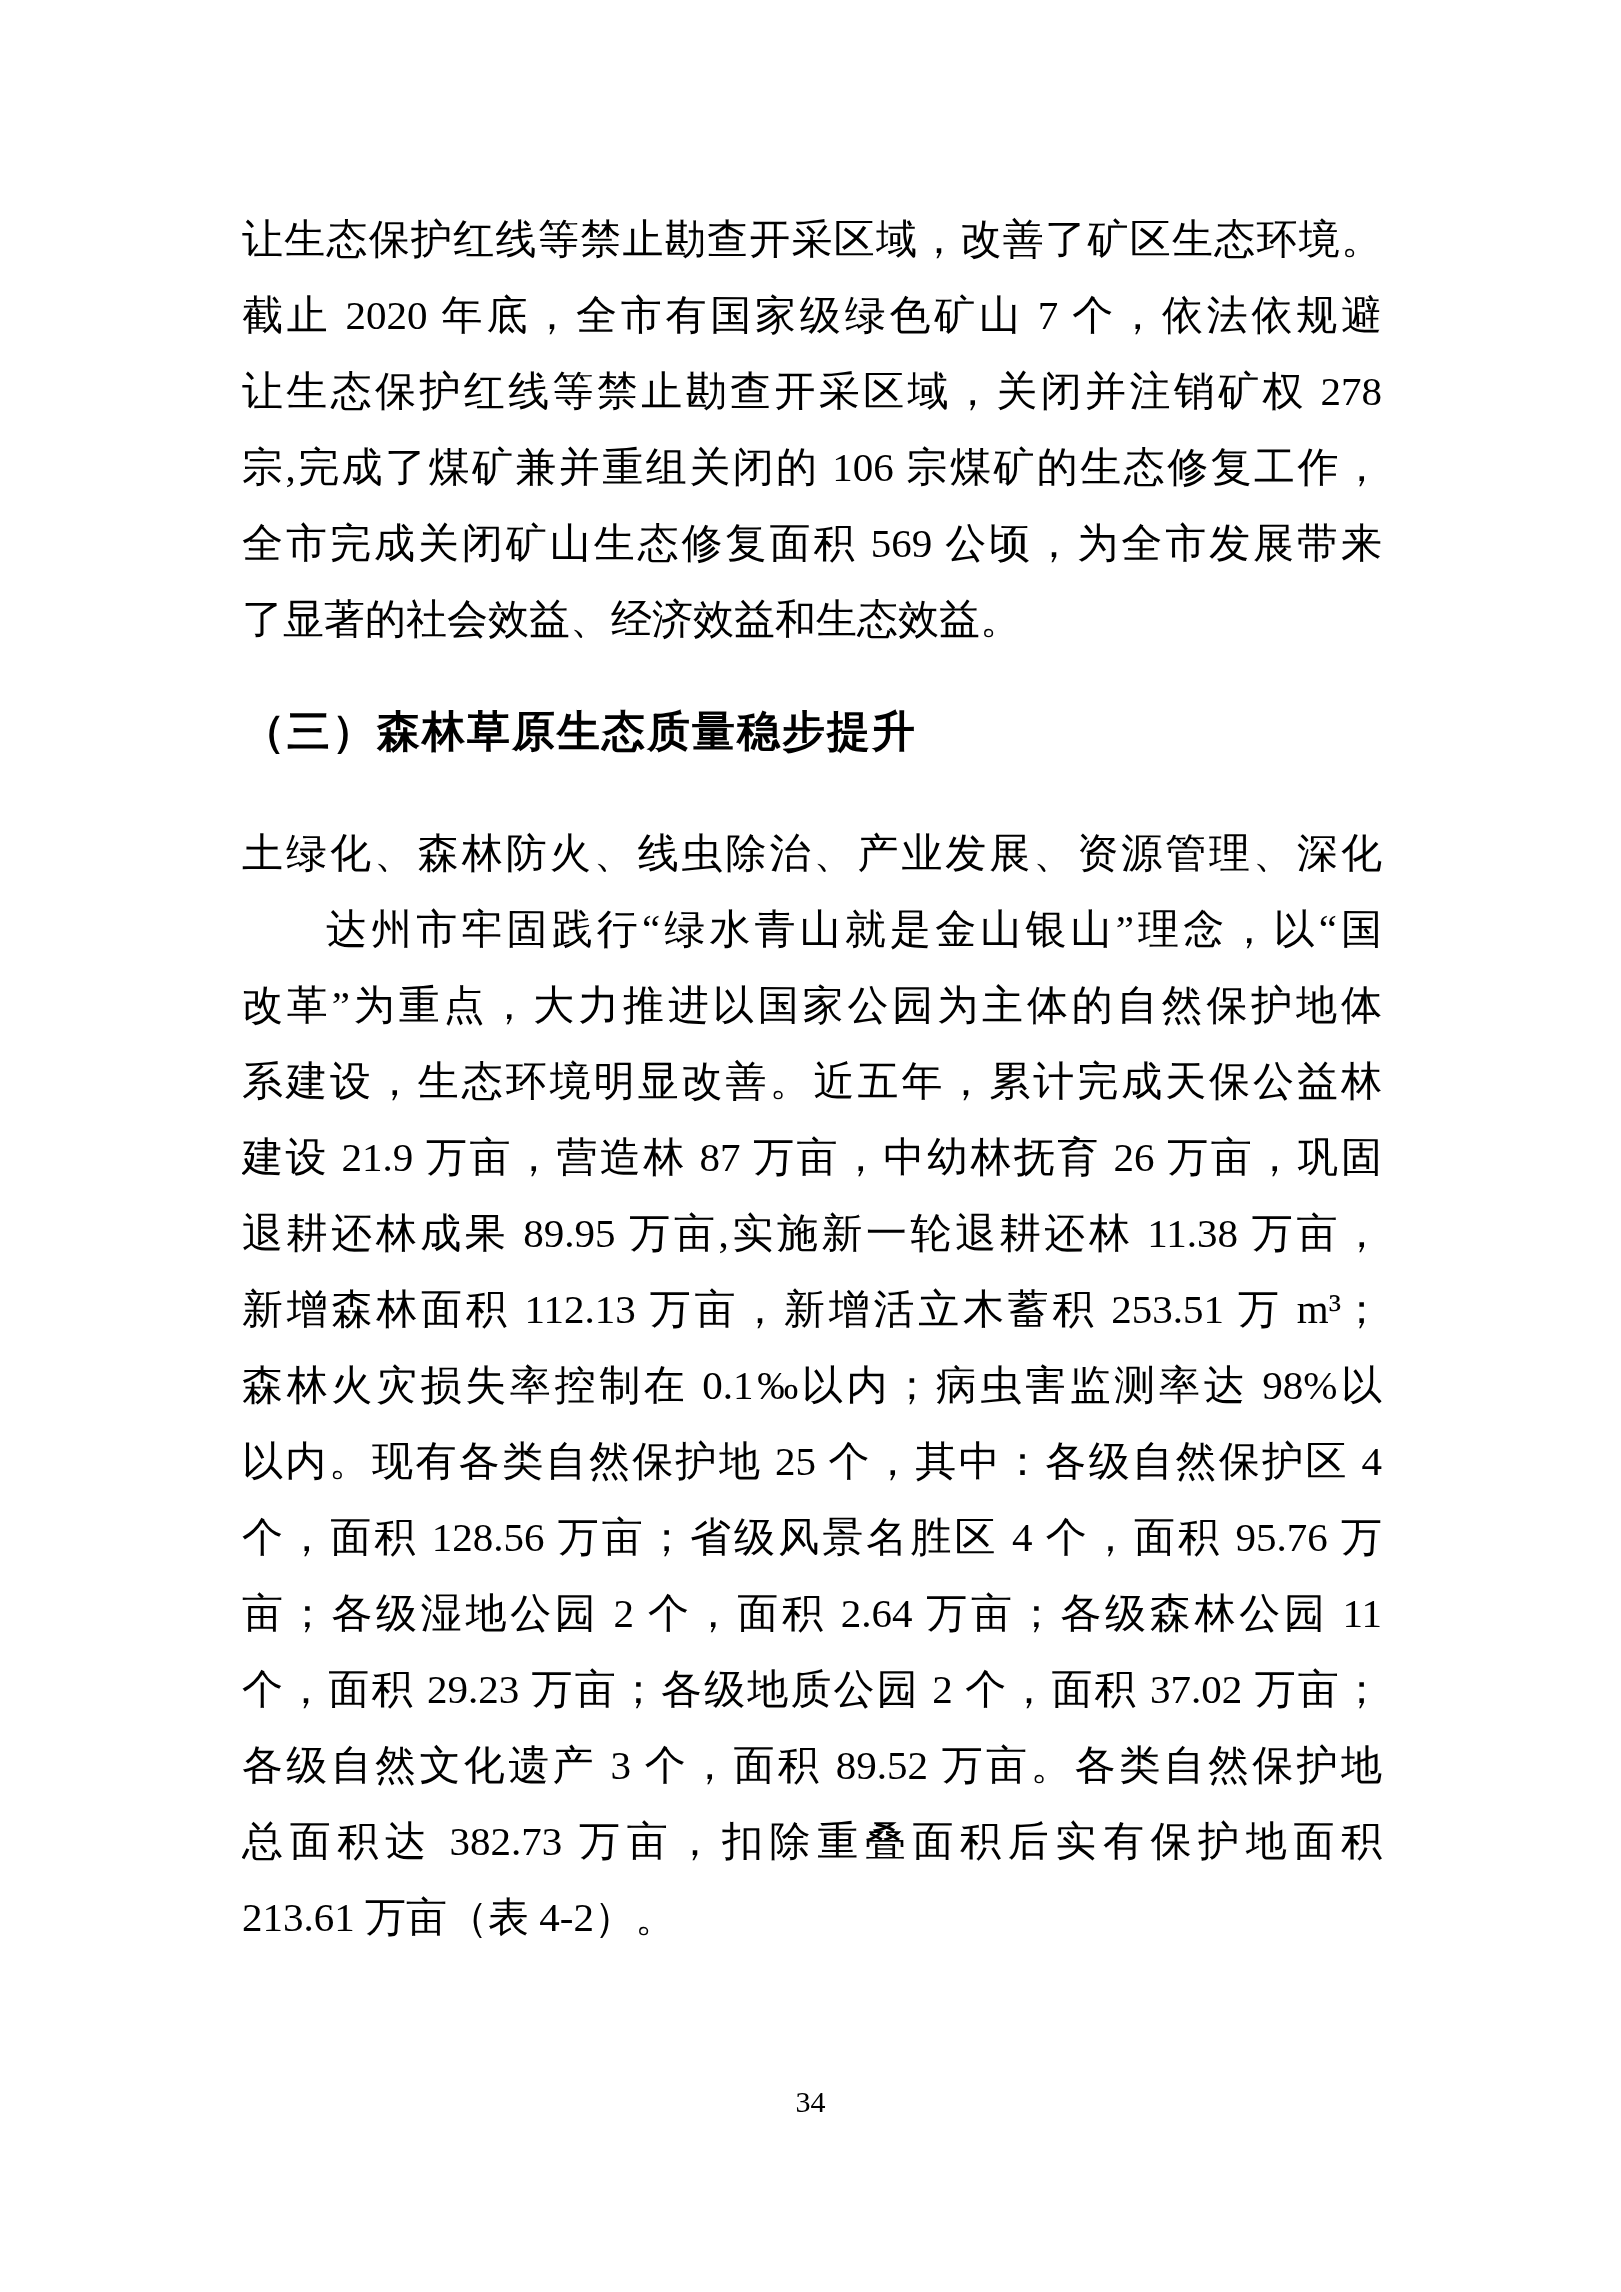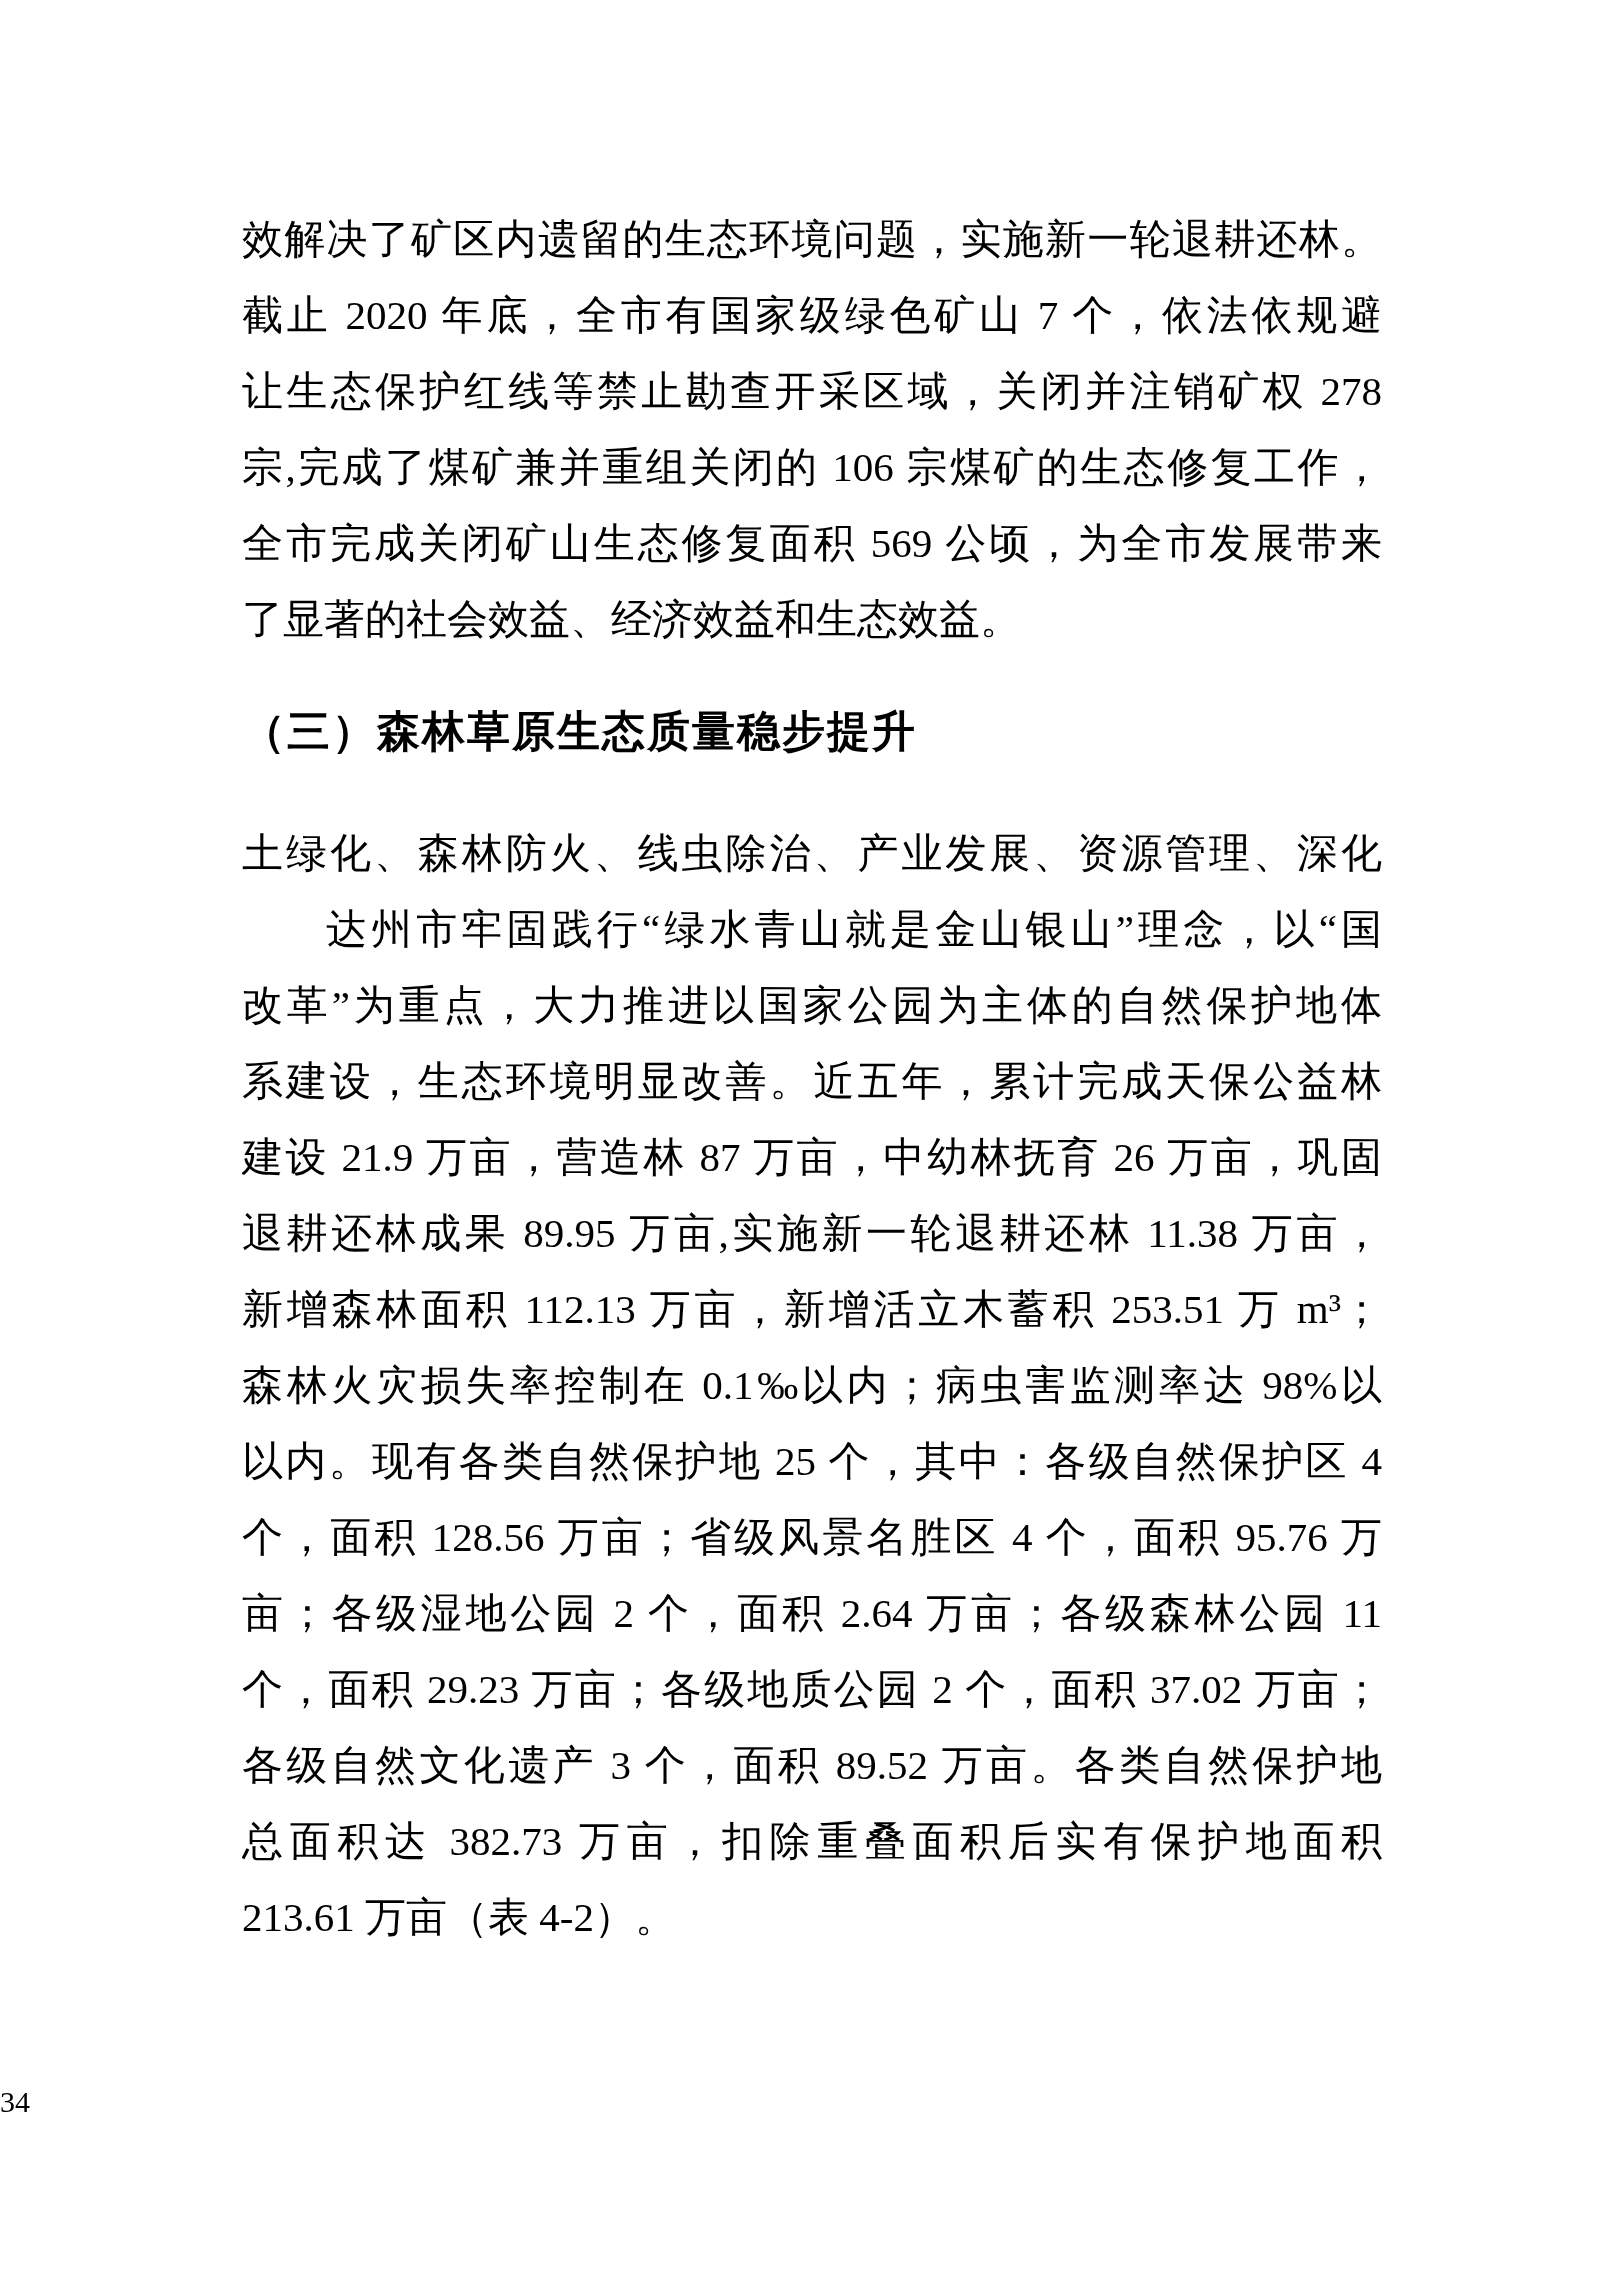--- a/index.html
+++ b/index.html
@@ -49,33 +49,33 @@
     font-size: 43px;
     font-weight: bold;
     margin: 37px 0 45px 0;
     letter-spacing: 2px;
   }
   .page-number {
     position: absolute;
     top: 2082px;
     left: 0;
     width: 100%;
-    text-align: left;
+    text-align: center;
     font-size: 30px;
     line-height: 39px;
   }
 </style>
 </head>
 <body>
 
 <div class="page">
   <div class="text-block">
 
     <div class="para">
-      <div class="line">效解决了矿区内遗留的生态环境问题，实施新一轮退耕还林。</div>
+      <div class="line">让生态保护红线等禁止勘查开采区域，改善了矿区生态环境。</div>
       <div class="line">截止 2020 年底，全市有国家级绿色矿山 7 个，依法依规避</div>
       <div class="line">让生态保护红线等禁止勘查开采区域，关闭并注销矿权 278</div>
       <div class="line">宗,完成了煤矿兼并重组关闭的 106 宗煤矿的生态修复工作，</div>
       <div class="line">全市完成关闭矿山生态修复面积 569 公顷，为全市发展带来</div>
       <div class="line flush-last">了显著的社会效益、经济效益和生态效益。</div>
     </div>
 
     <div class="heading">（三）森林草原生态质量稳步提升</div>
 
     <div class="para">

